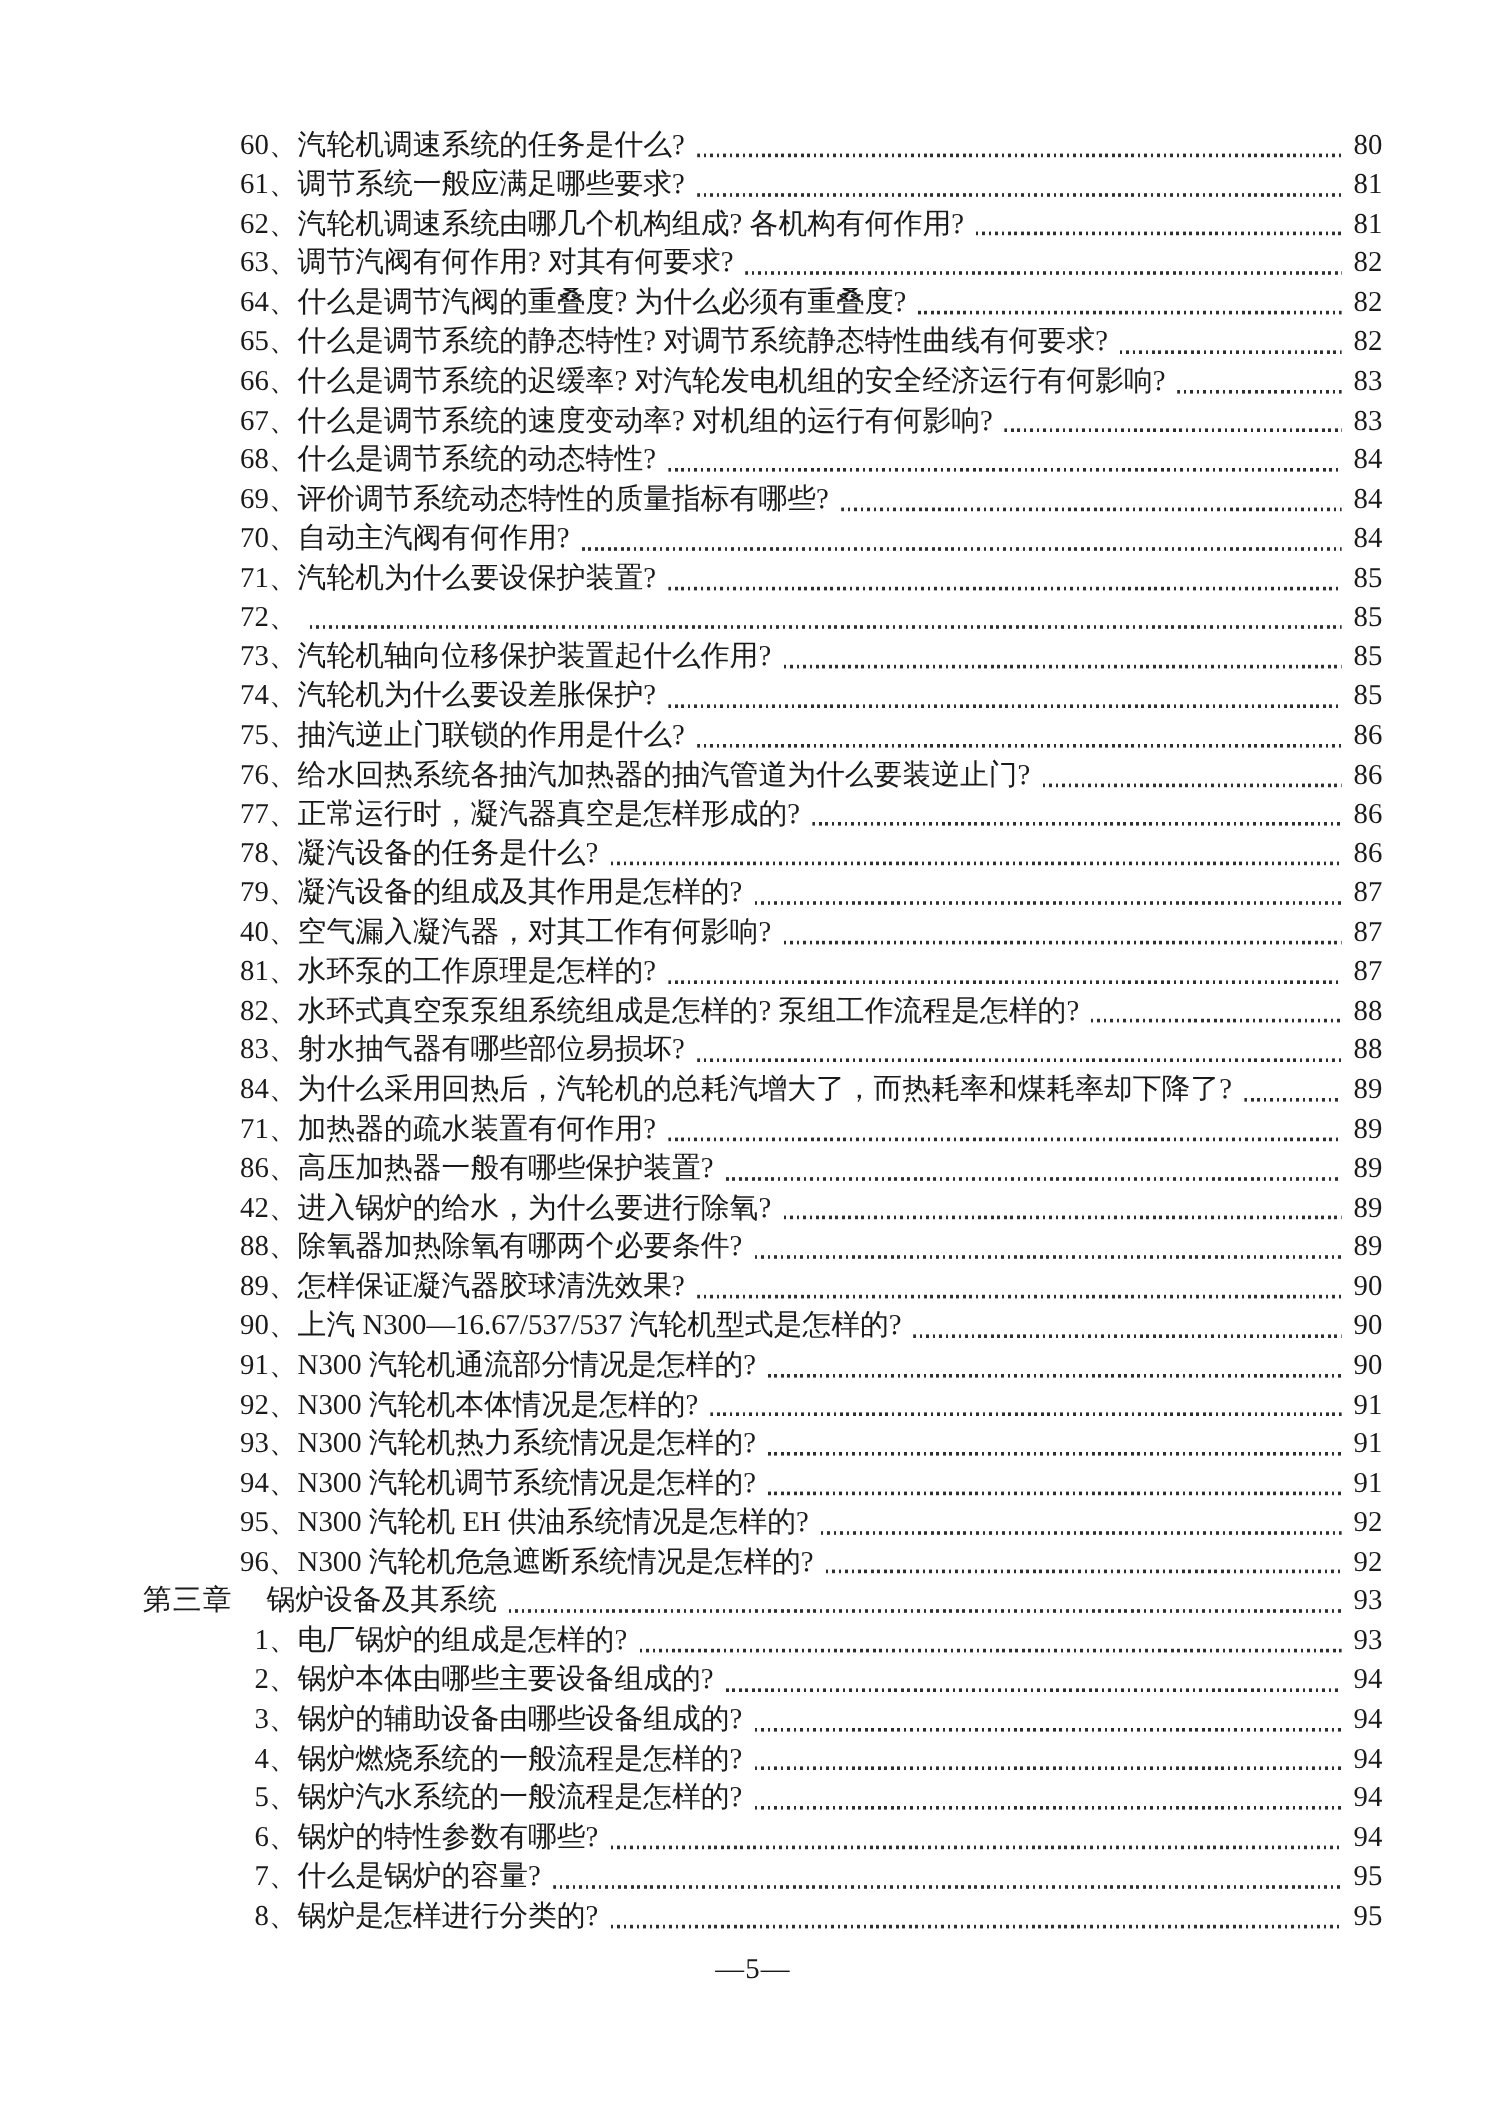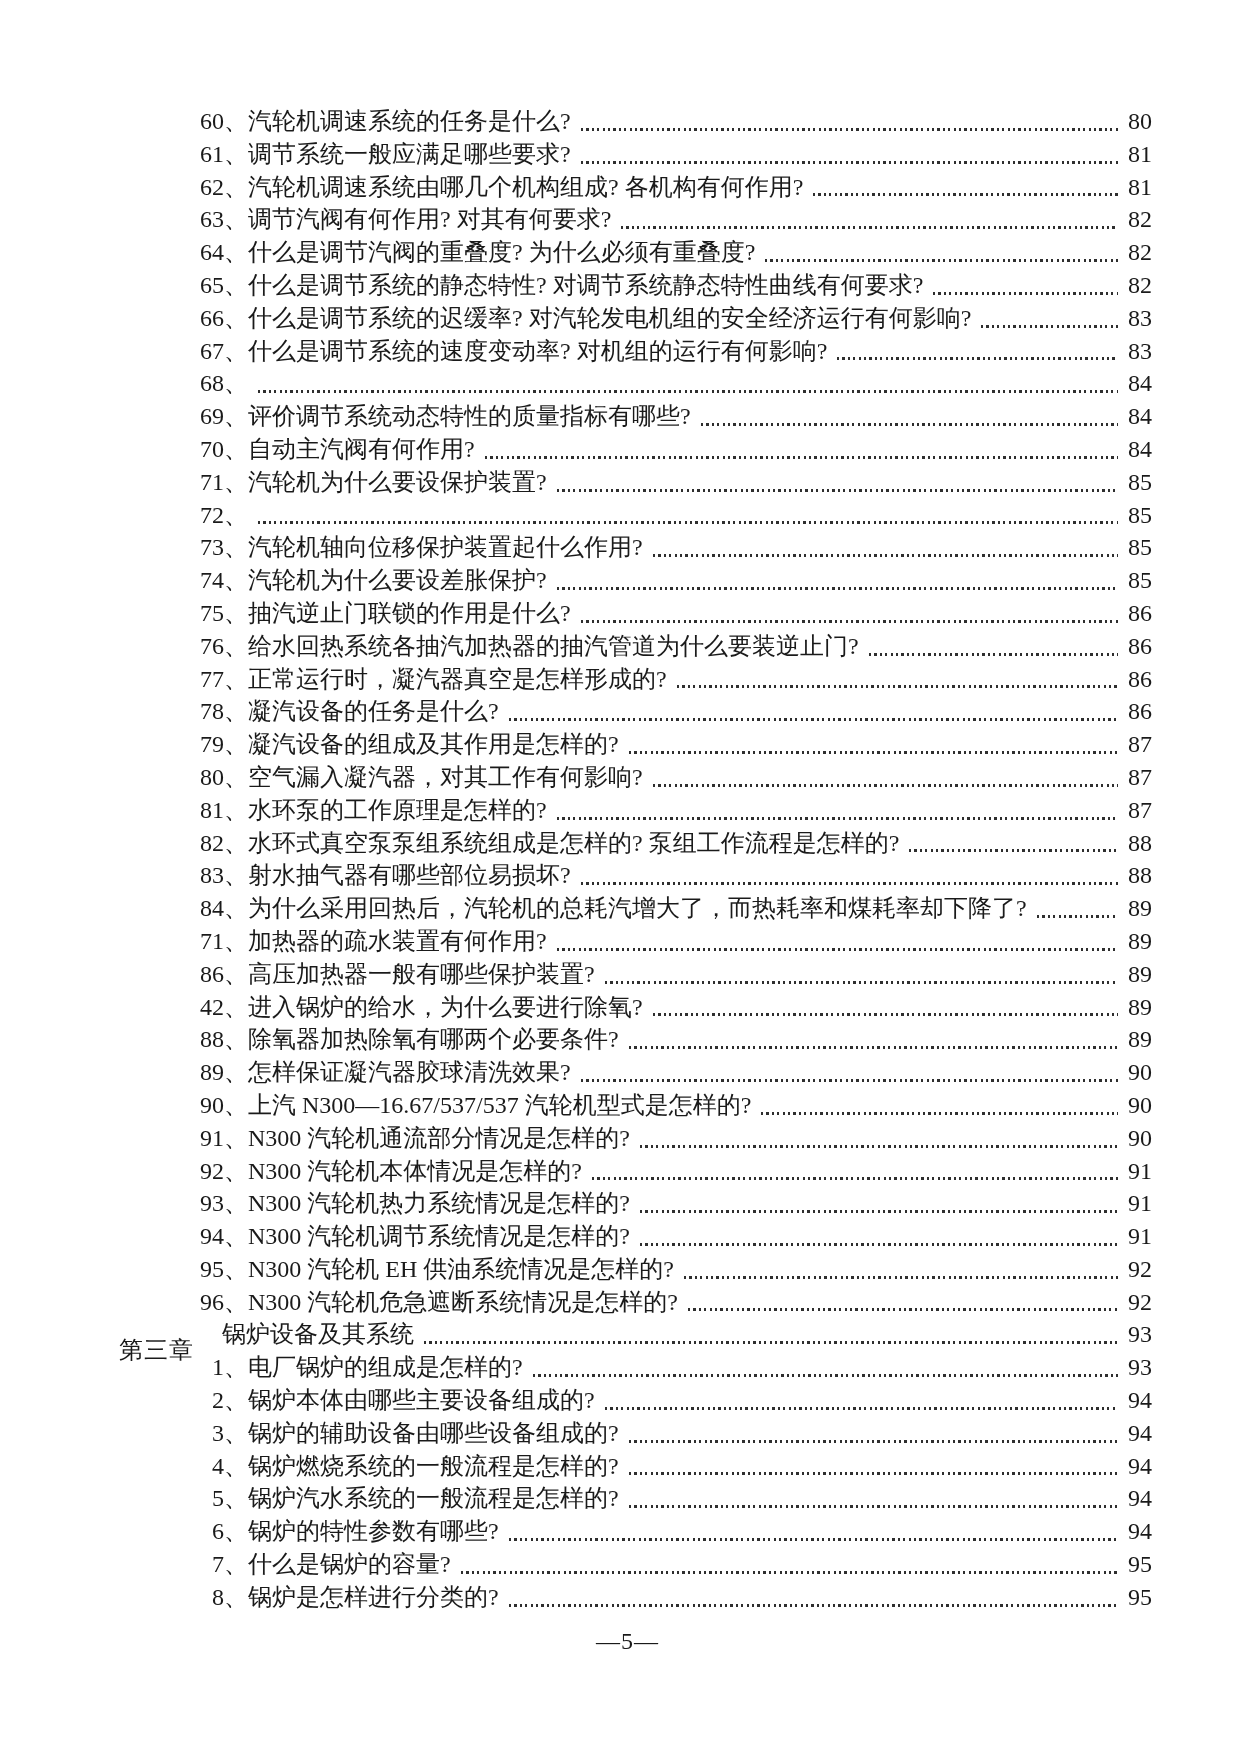--- a/index.html
+++ b/index.html
@@ -34,21 +34,20 @@
   }
   .row .num {
     flex: 0 0 145px;
     text-align: right;
   }
   .row.chapter .num {
     flex: 0 0 auto;
     text-align: left;
     margin-left: 16px;
     letter-spacing: 1px;
-    margin-top: 16px;
   }
   .row.chapter .title {
     margin-left: 28px;
   }
   .row .title {
     flex: 0 0 auto;
   }
   .row .leader {
     flex: 1 1 auto;
     align-self: flex-end;
@@ -116,20 +115,21 @@
     <span class="pg">83</span>
   </div>
       <div class="row">
     <span class="num">67、</span>
     <span class="title">什么是调节系统的速度变动率? 对机组的运行有何影响?</span>
     <span class="leader"></span>
     <span class="pg">83</span>
   </div>
       <div class="row">
     <span class="num">68、</span>
+    <span class="title">什么是调节系统的动态特性?</span>
     <span class="leader"></span>
     <span class="pg">84</span>
   </div>
       <div class="row">
     <span class="num">69、</span>
     <span class="title">评价调节系统动态特性的质量指标有哪些?</span>
     <span class="leader"></span>
     <span class="pg">84</span>
   </div>
       <div class="row">
@@ -185,21 +185,21 @@
     <span class="leader"></span>
     <span class="pg">86</span>
   </div>
       <div class="row">
     <span class="num">79、</span>
     <span class="title">凝汽设备的组成及其作用是怎样的?</span>
     <span class="leader"></span>
     <span class="pg">87</span>
   </div>
       <div class="row">
-    <span class="num">80、</span>
+    <span class="num">40、</span>
     <span class="title">空气漏入凝汽器，对其工作有何影响?</span>
     <span class="leader"></span>
     <span class="pg">87</span>
   </div>
       <div class="row">
     <span class="num">81、</span>
     <span class="title">水环泵的工作原理是怎样的?</span>
     <span class="leader"></span>
     <span class="pg">87</span>
   </div>

